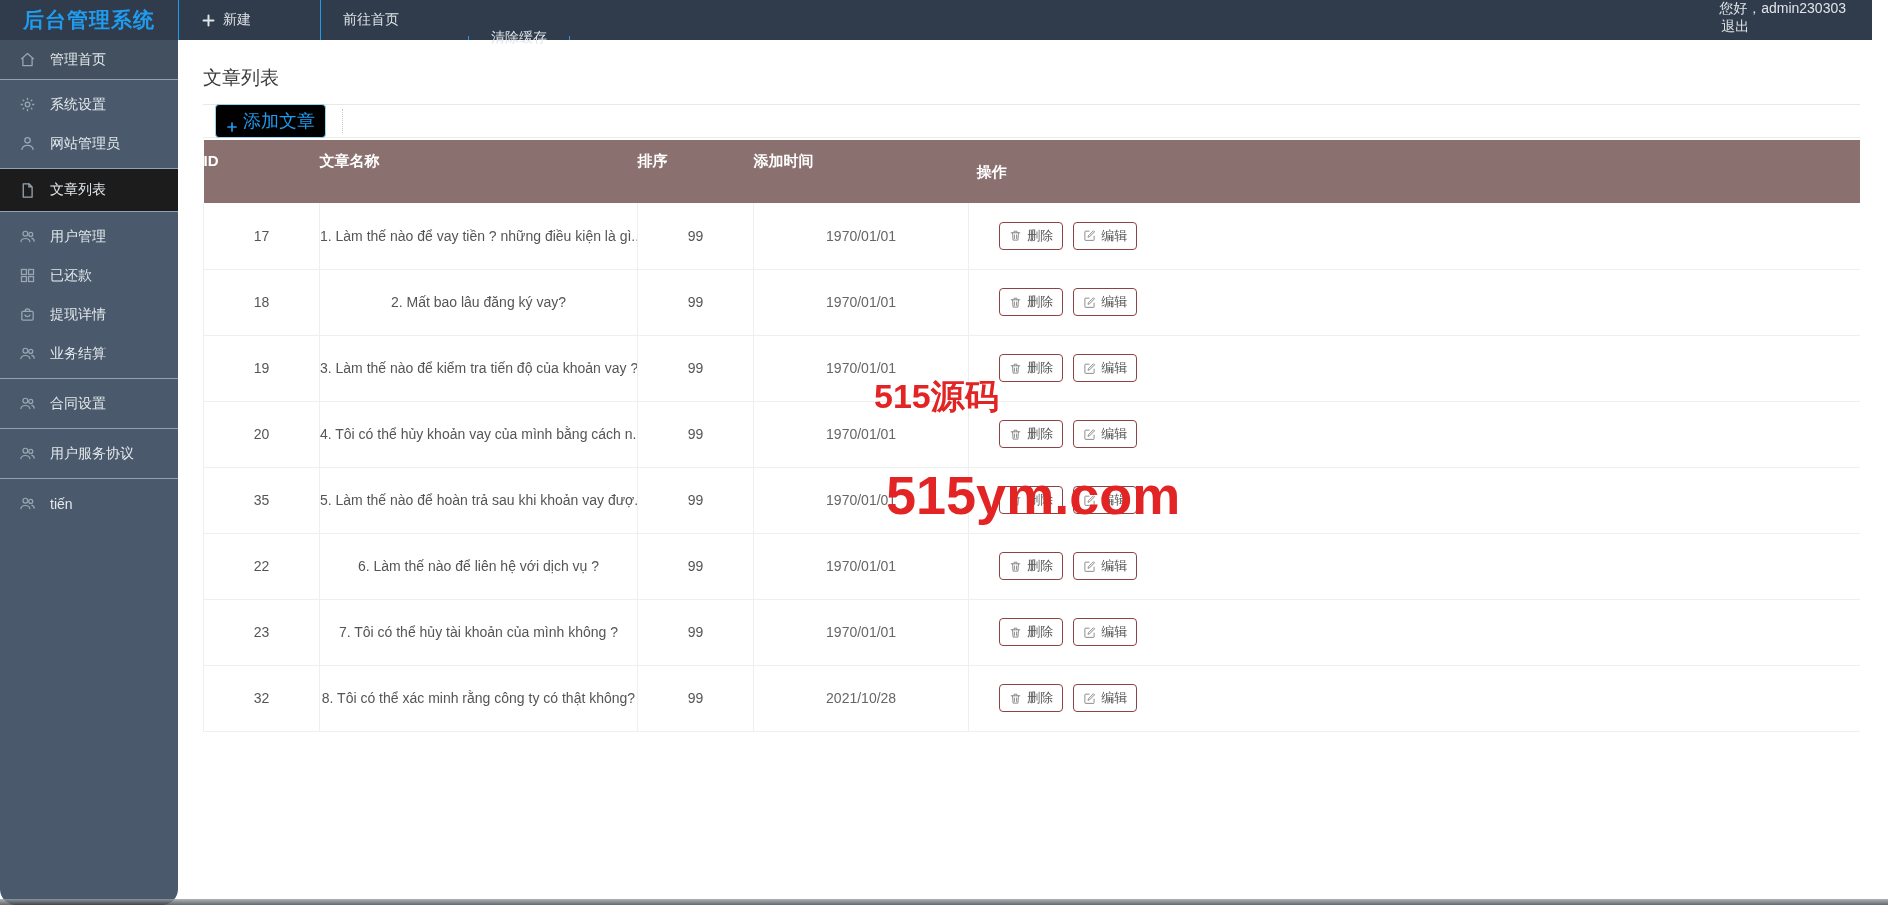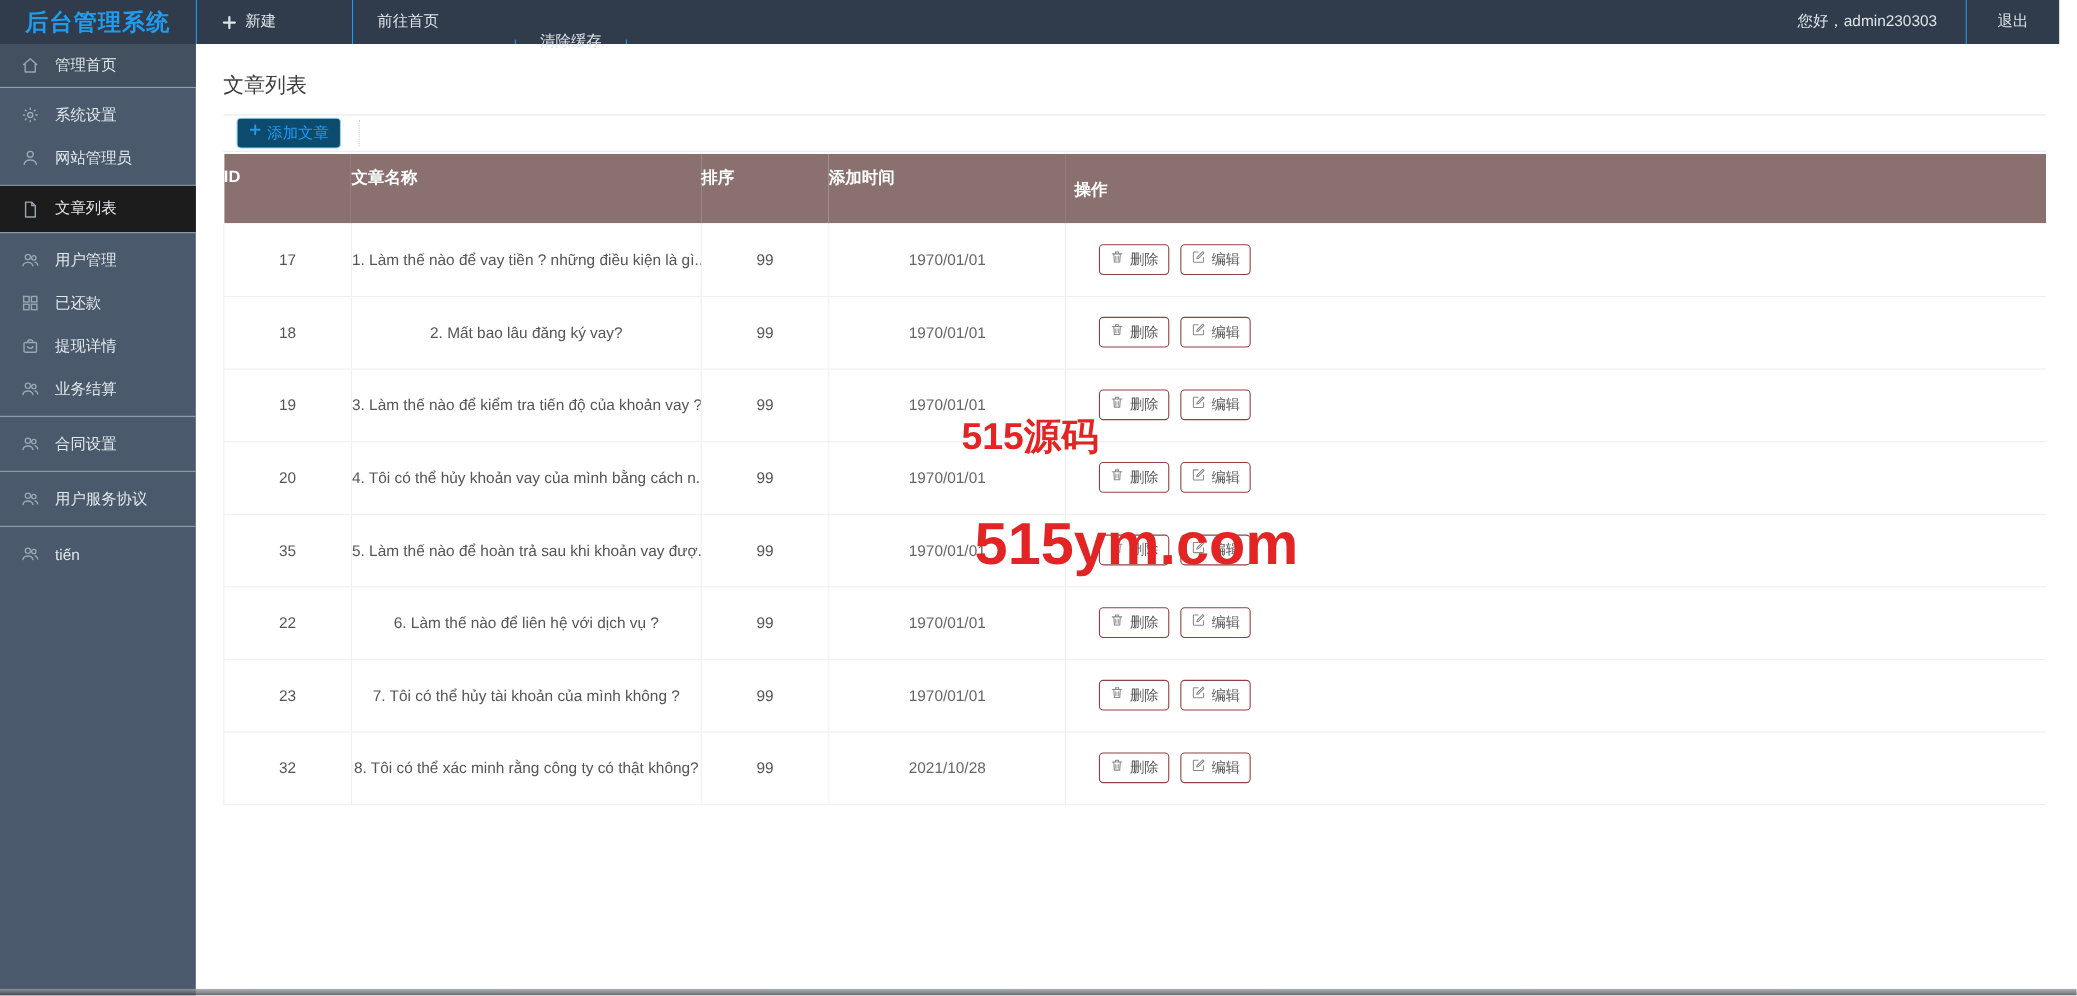--- a/index.html
+++ b/index.html
@@ -28,31 +28,31 @@
   .brand{
     width:178px;flex:none;display:flex;align-items:center;justify-content:center;
     color:var(--accent);font-weight:bold;font-size:21px;letter-spacing:1px;cursor:pointer;
   }
   .topnav{display:flex;align-items:stretch;gap:47px;}
   .topnav-item{
     display:flex;align-items:center;gap:7px;padding:0 22px;
     border-left:1px solid var(--accent);font-size:14px;cursor:pointer;white-space:nowrap;
   }
   .topnav-item:last-child{border-right:1px solid var(--accent);margin-top:36px;}
-  .topbar-right{margin-left:auto;display:flex;align-items:stretch;font-size:14px;}
+  .topbar-right{margin-left:auto;display:flex;align-items:stretch;font-size:14px;flex-direction:column;}
   .greeting{display:flex;align-items:center;padding:0 26px;}
   .topbar-sep{width:1px;background:var(--accent);}
   .logout{display:flex;align-items:center;padding:0 28px;cursor:pointer;}
   .icon{display:inline-flex;align-items:center;justify-content:center;line-height:0;}
   .icon svg{width:15px;height:15px;}
 
   
   .sidebar{
     position:absolute;top:40px;left:0;bottom:0;width:178px;
-    background:var(--sidebar-bg);z-index:2;
+    background:var(--sidebar-bg);z-index:2;border-radius:16px;
   }
   .nav-group{padding:5px 0;}
   .nav-group + .nav-group{border-top:1px solid #93a1af;}
   .nav-group.first{background:#42505f;padding:0;}
   .nav-group.active-group{padding:0;}
   .nav-item{
     height:39px;display:flex;align-items:center;gap:14px;
     padding-left:19px;font-size:14px;color:#e3e8ec;cursor:pointer;white-space:nowrap;
   }
   .nav-item .icon{color:#9aa6b2;}
@@ -63,23 +63,23 @@
   .main{
     position:absolute;left:178px;top:40px;right:0;bottom:0;background:#fff;
     padding:0 28px 0 25px;overflow:hidden;
   }
   .page-title{
     margin-top:25px;font-size:19px;font-weight:normal;color:#3c3c3c;
     padding-bottom:13px;border-bottom:1px solid #e8e8e8;
   }
   .toolbar{height:33px;display:flex;align-items:center;border-bottom:1px solid #ececec;margin-bottom:2px;}
   .add-btn{
-    margin-left:12px;display:inline-flex;align-items:flex-start;gap:5px;
-    border:1px solid #93d4f2;color:var(--accent);background:#0c4a6e;border-radius:4px;
-    font-size:14px;padding:4px 10px;cursor:pointer;font-family:inherit;
+    margin-left:12px;display:inline-flex;align-items:flex-end;gap:5px;
+    border:1px solid #93d4f2;color:var(--accent);background:#000000;border-radius:4px;
+    font-size:18px;padding:4px 10px;cursor:pointer;font-family:inherit;
   }
   .add-btn .icon svg{width:12px;height:12px;}
   .toolbar-divider{border-left:1px dotted #c9c9c9;height:24px;margin-left:16px;}
 
   table.article-table{width:100%;border-collapse:collapse;table-layout:fixed;}
   .article-table th{
     background:var(--table-header-bg);color:#fff;font-size:15px;font-weight:bold;
     height:63px;vertical-align:top;padding-top:12px;text-align:left;
   }
   th.col-id{width:7%;}
@@ -89,21 +89,21 @@
   th.col-actions{text-align:left;padding-left:8px;padding-top:23px;}
   .article-table td{
     height:66px;border-bottom:1px solid #efefef;border-right:1px solid #efefef;
     text-align:center;color:#555;font-size:14px;overflow:hidden;white-space:nowrap;
     background:#fff;
   }
   .article-table td:first-child{border-left:1px solid #efefef;}
   .article-table td.cell-actions{border-right:none;text-align:left;padding-left:30px;}
   .article-table td.cell-date{color:#666;}
   .act-btn{
-    display:inline-flex;align-items:flex-start;gap:5px;
+    display:inline-flex;align-items:center;gap:5px;
     border:1px solid var(--action-border);border-radius:4px;background:#fff;
     color:#555;font-size:13px;padding:4px 9px;cursor:pointer;font-family:inherit;
   }
   .act-btn + .act-btn{margin-left:10px;}
   .act-btn .icon{color:#8a8a8a;}
   .act-btn .icon svg{width:13px;height:13px;}
 
   
   .watermark{
     position:absolute;color:var(--watermark-red);font-weight:bold;z-index:6;

